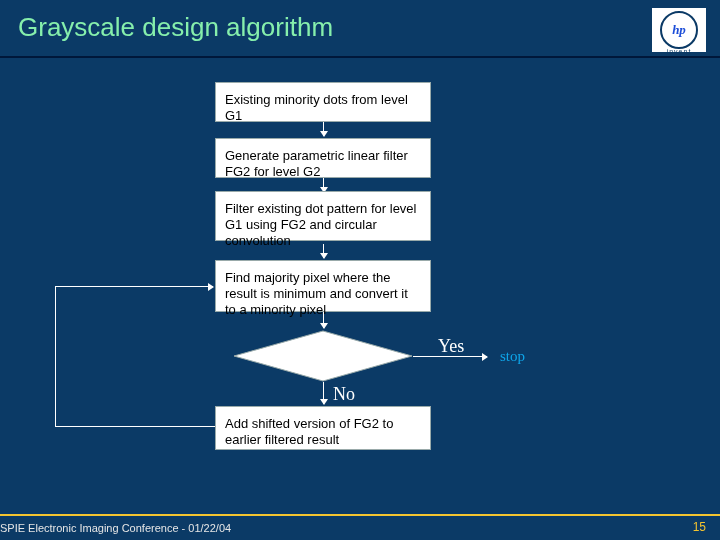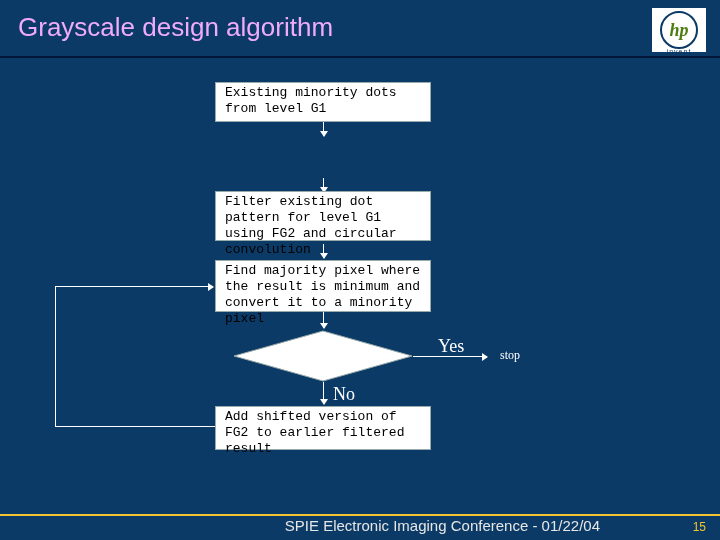--- a/index.html
+++ b/index.html
@@ -1,56 +1,57 @@
 <!DOCTYPE html>
 <html><head>
 <meta charset="utf-8">
 <style>
   html,body{margin:0;padding:0;width:720px;height:540px;background:#0b3a66;font-family:Arial,Helvetica,sans-serif;overflow:hidden;position:relative}
   .titlebar{position:absolute;left:0;top:0;width:720px;height:58px;background:#0b3a66}
   .titlebar .stripe{position:absolute;left:0;top:56px;width:720px;height:2px;background:#00173a}
-  .title{position:absolute;left:18px;top:12px;font-size:26px;color:#f0abfc;font-weight:400}
+  .title{position:absolute;left:18px;top:12px;font-size:26px;color:#86efac;font-weight:400}
   .hp-logo{position:absolute;right:14px;top:8px;width:54px;height:44px;background:#fff;text-align:center}
-  .hp-logo .ring{width:34px;height:34px;margin:3px auto 0;border:2px solid #0b3a66;border-radius:50%;display:flex;align-items:center;justify-content:center;font-style:italic;font-weight:bold;font-size:18px;color:#4d7c0f;font-family:Georgia,serif}
+  .hp-logo .ring{width:34px;height:34px;margin:3px auto 0;border:2px solid #0b3a66;border-radius:50%;display:flex;align-items:center;justify-content:center;font-style:italic;font-weight:bold;font-size:13px;color:#1d4ed8;font-family:Georgia,serif}
   .hp-logo .invent{font-size:7px;color:#0b3a66;letter-spacing:1px;margin-top:-1px}
   .canvas{position:absolute;left:0;top:58px;width:720px;height:482px}
-  .box{position:absolute;background:#fff;border:1px solid #9aa;background:#ffffff;padding:2px 9px;font-size:13px;line-height:16px;color:#000;font-family:Liberation Mono, monospace;box-sizing:border-box}
+  .box{position:absolute;background:#fff;border:1px solid #9aa;background:#ffffff;padding:9px 9px;font-size:13px;line-height:16px;color:#000;font-family:Liberation Sans, sans-serif;box-sizing:border-box}
   .box.w{width:216px}
   .arrow-v{position:absolute;width:0;border-left:1px solid #fff}
   .arrow-v::after{content:"";position:absolute;left:-4px;bottom:-1px;width:0;height:0;border-left:4px solid transparent;border-right:4px solid transparent;border-top:6px solid #fff}
   .arrow-h{position:absolute;height:0;border-top:1px solid #fff}
   .arrow-h.r::after{content:"";position:absolute;right:-1px;top:-4px;width:0;height:0;border-top:4px solid transparent;border-bottom:4px solid transparent;border-left:6px solid #fff}
   .line-h{position:absolute;height:0;border-top:1px solid #fff}
   .line-v{position:absolute;width:0;border-left:1px solid #fff}
   .diamond{position:absolute;width:180px;height:52px}
   .diamond svg{position:absolute;left:0;top:0}
   .diamond .dtext{position:absolute;left:20px;top:10px;width:140px;text-align:center;font-size:12px;line-height:15px;font-family:"Times New Roman",serif;color:#000}
   .small-label{position:absolute;font-size:18px;color:#fff;font-family:"Times New Roman",serif}
-  .stop{position:absolute;font-size:12px;color:#ffffff;font-family:"Times New Roman",serif}
+  .stop{position:absolute;font-size:15px;color:#0ea5e9;font-family:"Times New Roman",serif}
   .footer-rule{position:absolute;left:0;bottom:24px;width:720px;height:2px;background:#f4c430}
-  .footer-text{position:absolute;left:0;bottom:6px;width:600px;text-align:right;font-size:15px;color:#e6e6e6}
+  .footer-text{position:absolute;left:0;bottom:6px;width:600px;text-align:left;font-size:11px;color:#e6e6e6}
   .page-num{position:absolute;right:14px;bottom:6px;font-size:12px;color:#f4c430}
 </style>
 </head>
 <body>
 
 <div class="titlebar">
   <div class="title">Grayscale design algorithm</div>
   <div class="stripe"></div>
 </div>
 <div class="hp-logo">
   <div class="ring">hp</div>
   <div class="invent">invent</div>
 </div>
 
 <div class="canvas">
 
   <div class="box w" style="left:215px;top:24px;height:40px">Existing minority dots from level G1</div>
   <div class="arrow-v" style="left:323px;top:64px;height:14px"></div>
 
+  <div class="box w" style="left:215px;top:80px;height:40px">Generate parametric linear filter FG2 for level G2</div>
   <div class="arrow-v" style="left:323px;top:120px;height:14px"></div>
 
   <div class="box w" style="left:215px;top:133px;height:50px">Filter existing dot pattern for level G1 using FG2 and circular convolution</div>
   <div class="arrow-v" style="left:323px;top:186px;height:14px"></div>
 
   <div class="box w" style="left:215px;top:202px;height:52px">Find majority pixel where the result is minimum and convert it to a minority pixel</div>
   <div class="arrow-v" style="left:323px;top:254px;height:16px"></div>
 
   <div class="diamond" style="left:233px;top:272px">
     <svg width="180" height="52" viewBox="0 0 180 52">

